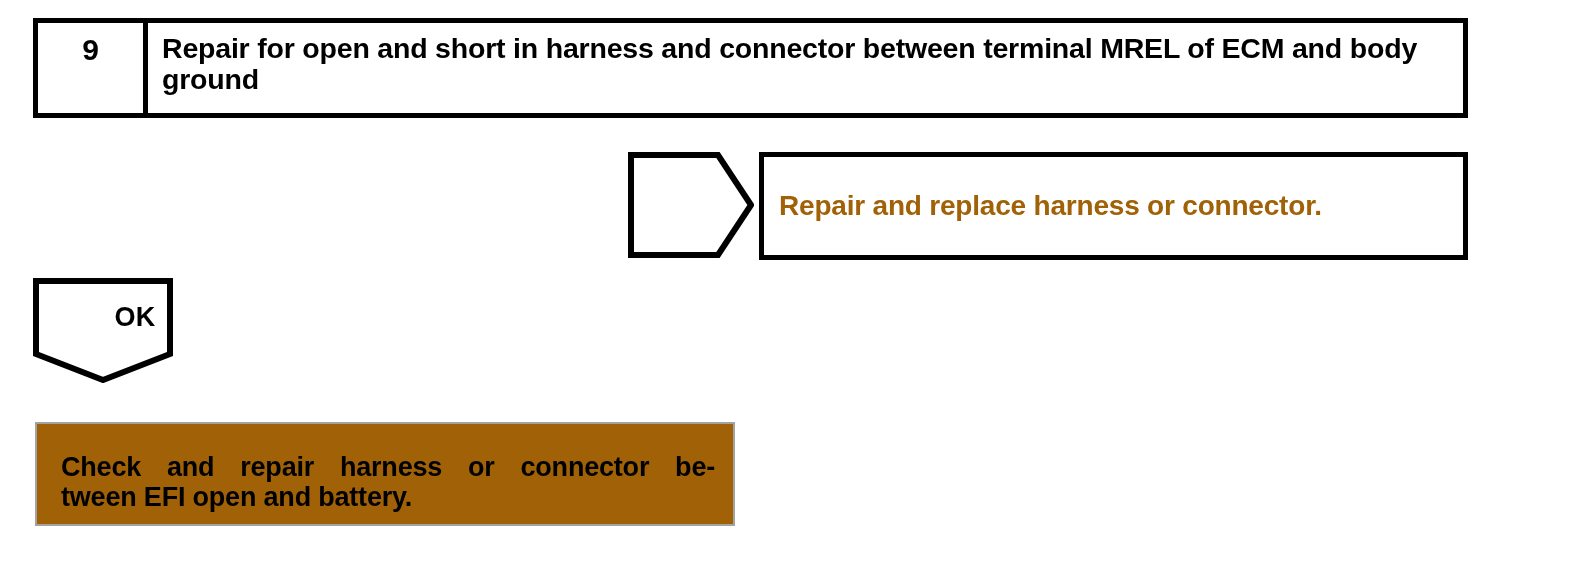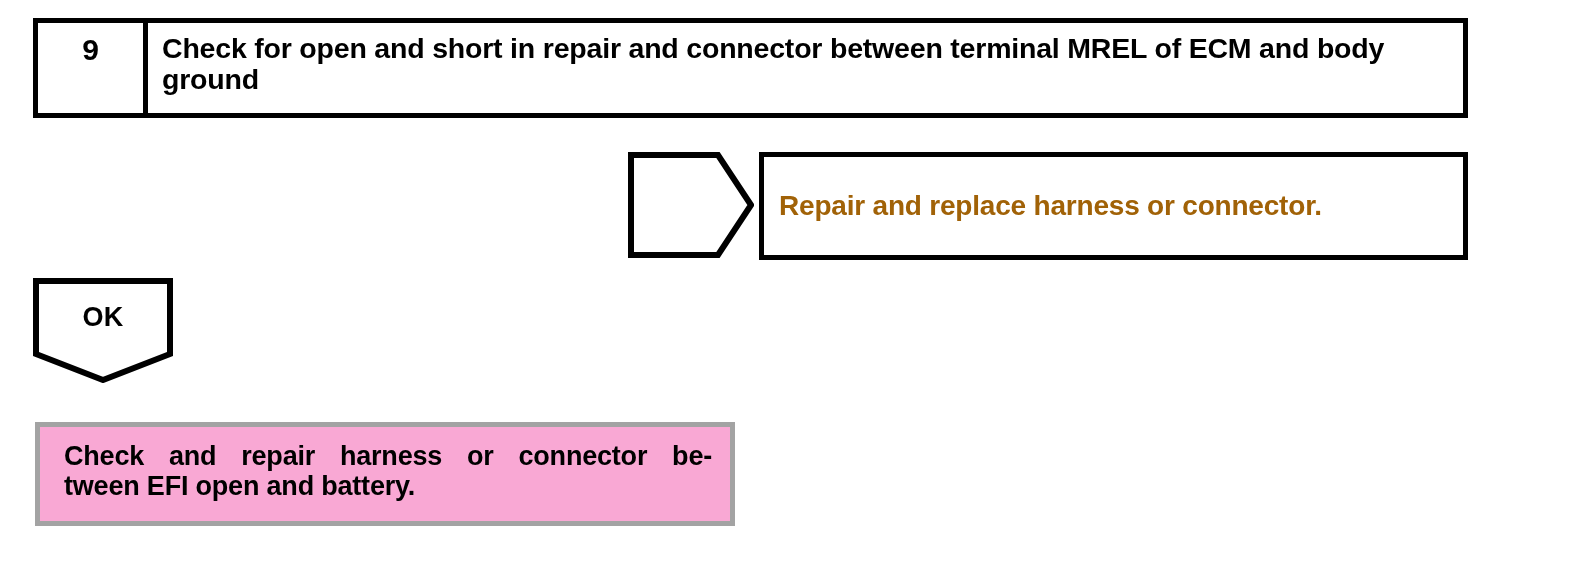--- a/index.html
+++ b/index.html
@@ -120,33 +120,34 @@
     top: 278px;
     width: 140px;
     height: 78px;
     display: flex;
     align-items: center;
     justify-content: center;
     font-size: 27px;
     font-weight: bold;
     color: #000000;
     letter-spacing: 0.2px;
+    padding-left: 32px;
   }
 
   
   .final-box {
     position: absolute;
     left: 35px;
     top: 422px;
     width: 700px;
     height: 104px;
     box-sizing: border-box;
-    border: 5px solid #a3a3a3;
-    background: #f9a8d4;
-    padding: 14px 18px 0 24px;
+    border: 2px solid #a3a3a3;
+    background: #a16207;
+    padding: 28px 18px 0 24px;
   }
   .final-text {
     font-size: 27px;
     font-weight: bold;
     color: #000000;
     line-height: 1.12;
     letter-spacing: -0.2px;
   }
   .final-text .just-line {
     display: block;
@@ -162,21 +163,21 @@
 </head>
 <body>
 
 <div id="canvas">
 
   <div class="step-box">
     <div class="step-number-cell">
       <span class="step-number">9</span>
     </div>
     <div class="step-text-cell">
-      <span class="step-text">Check for open and short in repair and connector between terminal MREL of ECM and body ground</span>
+      <span class="step-text">Repair for open and short in harness and connector between terminal MREL of ECM and body ground</span>
     </div>
   </div>
 
   <div class="ng-arrow">
     <svg viewBox="0 0 126 106" preserveAspectRatio="none" aria-hidden="true">
       <polygon points="3,3 90,3 123,53 90,103 3,103" fill="#ffffff" stroke="#000000" stroke-width="6" stroke-linejoin="miter"></polygon>
     </svg>
   </div>
 
   <div class="result-box">

